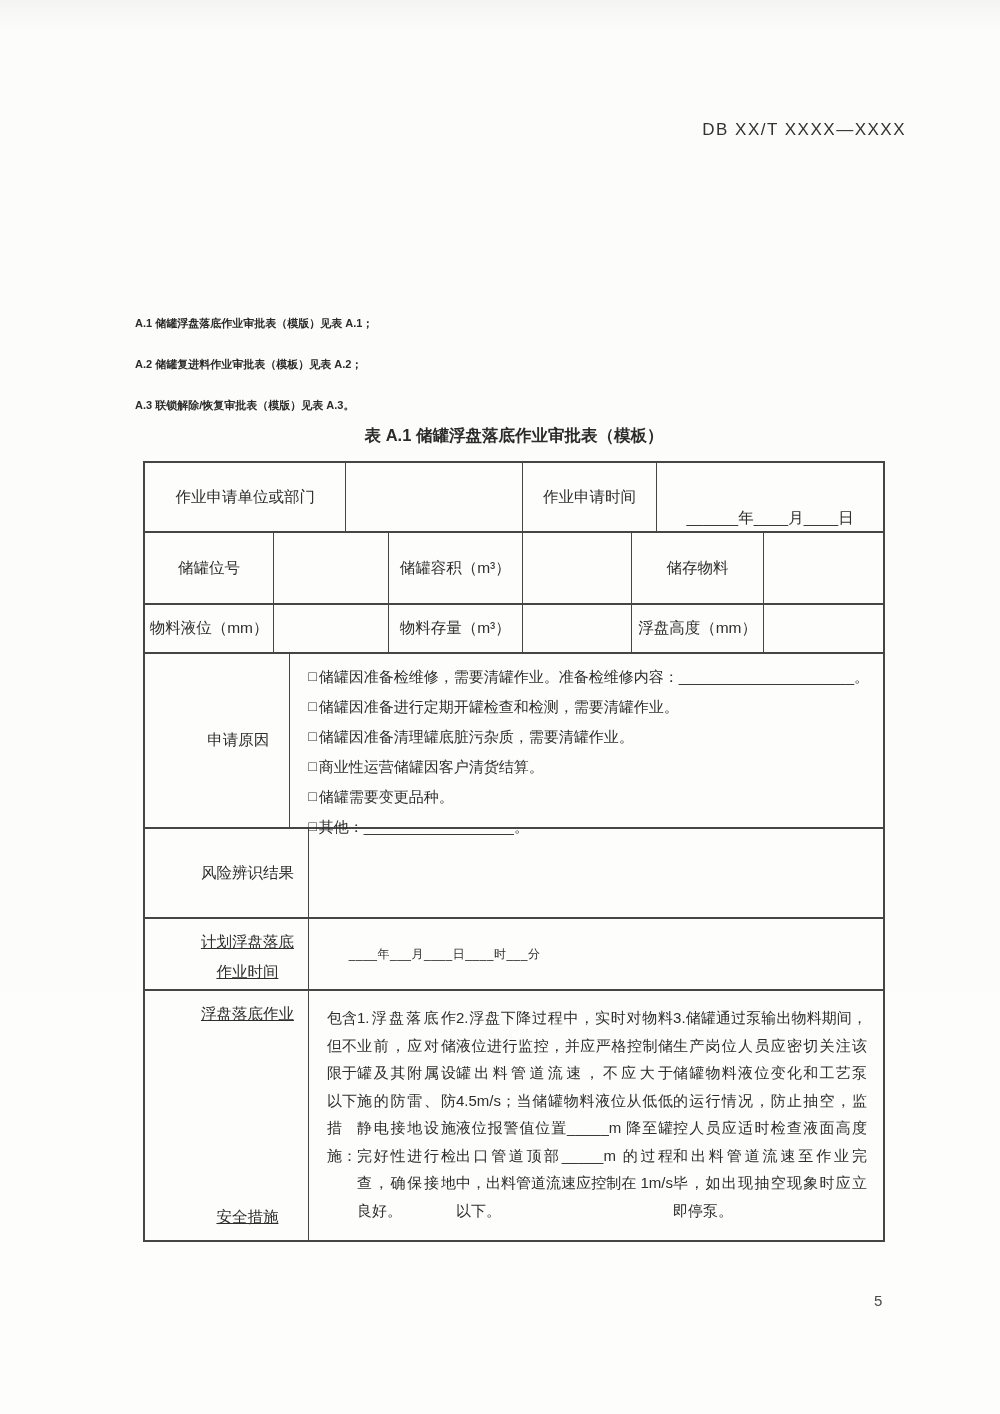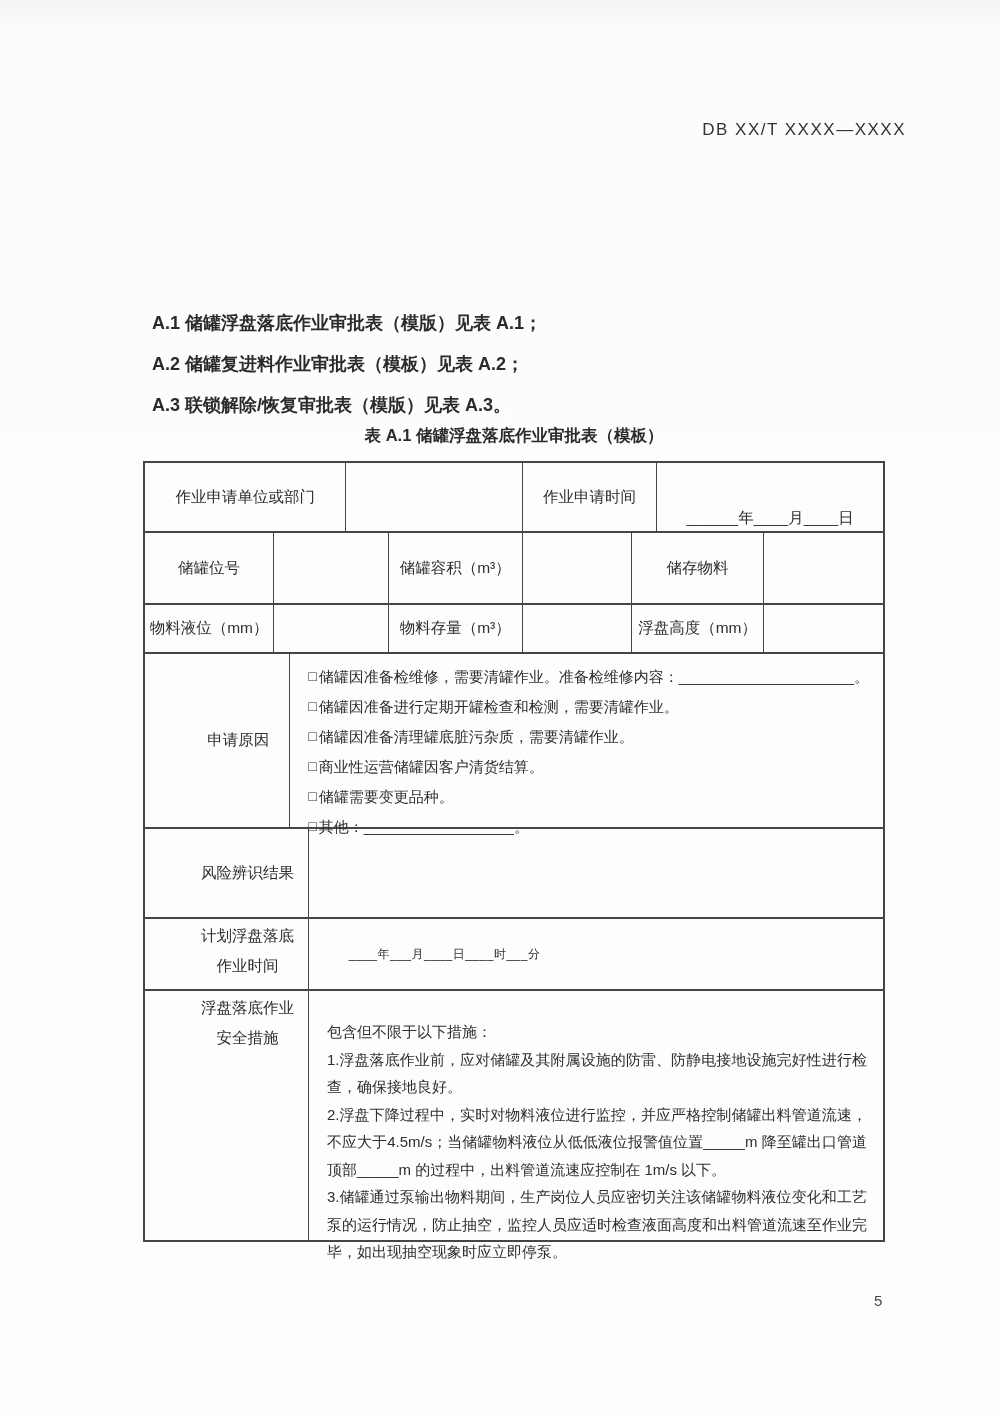--- a/index.html
+++ b/index.html
@@ -22,40 +22,40 @@
   }
   .title-block{
     position:absolute;top:208px;left:143px;width:742px;
     text-align:center;font-weight:bold;color:#2b2b2b;
   }
   .title-line1{font-size:20px;line-height:30px;letter-spacing:2px;}
   .title-line2{font-size:17px;line-height:30px;}
   .title-line3{font-size:18px;line-height:31px;}
   .intro{
     position:absolute;top:303px;left:135px;right:95px;
-    font-weight:bold;font-size:18px;color:#2b2b2b;margin-left:17px;
+    font-weight:bold;font-size:11px;color:#2b2b2b;
   }
   .intro-item{line-height:41px;white-space:nowrap;}
   .table-caption{
     position:absolute;top:425px;left:143px;width:742px;
     text-align:center;font-weight:bold;font-size:16.5px;color:#2b2b2b;
   }
   .form-table{
     position:absolute;top:461px;left:143px;width:742px;
     border:2px solid #454545;
     box-sizing:border-box;
     background:#fdfdfc;
     font-size:15.5px;
   }
   .trow{display:flex;border-bottom:2px solid #454545;box-sizing:border-box;}
   .trow:last-child{border-bottom:none;}
   .cell{
     border-right:1.5px solid #454545;box-sizing:border-box;
     display:flex;align-items:center;justify-content:center;
-    text-align:center;padding:2px 4px;
+    text-align:center;padding:8px 4px;
   }
   .cell:last-child{border-right:none;}
   .cell.left{justify-content:flex-start;text-align:left;}
   .r1{height:70px;}
   .r2{height:72px;}
   .r3{height:49px;}
   .r4{height:175px;}
   .r5{height:90px;}
   .r6{height:72px;}
   .r7{height:249px;}
@@ -67,31 +67,31 @@
   
   .w-c1{width:17.5%;}
   .w-c2{width:15.5%;}
   .w-c3{width:18.2%;}
   .w-c4{width:14.8%;}
   .w-c5{width:17.9%;}
   .w-c6{width:16.1%;}
   
   .w-label{width:17.5%;margin-left:42px;}
   .w-content{width:82.5%;}
-  .stack{display:flex;flex-direction:column;align-items:center;justify-content:flex-start;line-height:30px;}
+  .stack{display:flex;flex-direction:column;align-items:center;justify-content:space-between;line-height:30px;text-decoration:underline;}
   .reasons-cell{
     flex-direction:column;align-items:flex-start;justify-content:center;
     padding:8px 14px 8px 18px;font-size:15px;
   }
   .reason-line{line-height:29px;white-space:nowrap;}
   .reason-line .cb{margin-right:2px;font-size:14px;position:relative;top:-1px;}
   .plan-cell{padding-left:40px;font-size:12px;letter-spacing:0.5px;}
   .safety-cell{
-    flex-direction:column;align-items:flex-start;justify-content:flex-start;
-    padding:27px 16px 8px 18px;font-size:15px;line-height:27.5px;text-align:left;
+    align-items:flex-start;justify-content:flex-start;
+    padding:13px 16px 8px 18px;font-size:15px;line-height:27.5px;text-align:left;
   }
   .safety-cell p{margin:0;text-align:justify;}
   .page-number{
     position:absolute;top:1292px;left:874px;
     font-size:15px;color:#4a4a4a;
   }
 </style>
 </head>
 <body>
 

